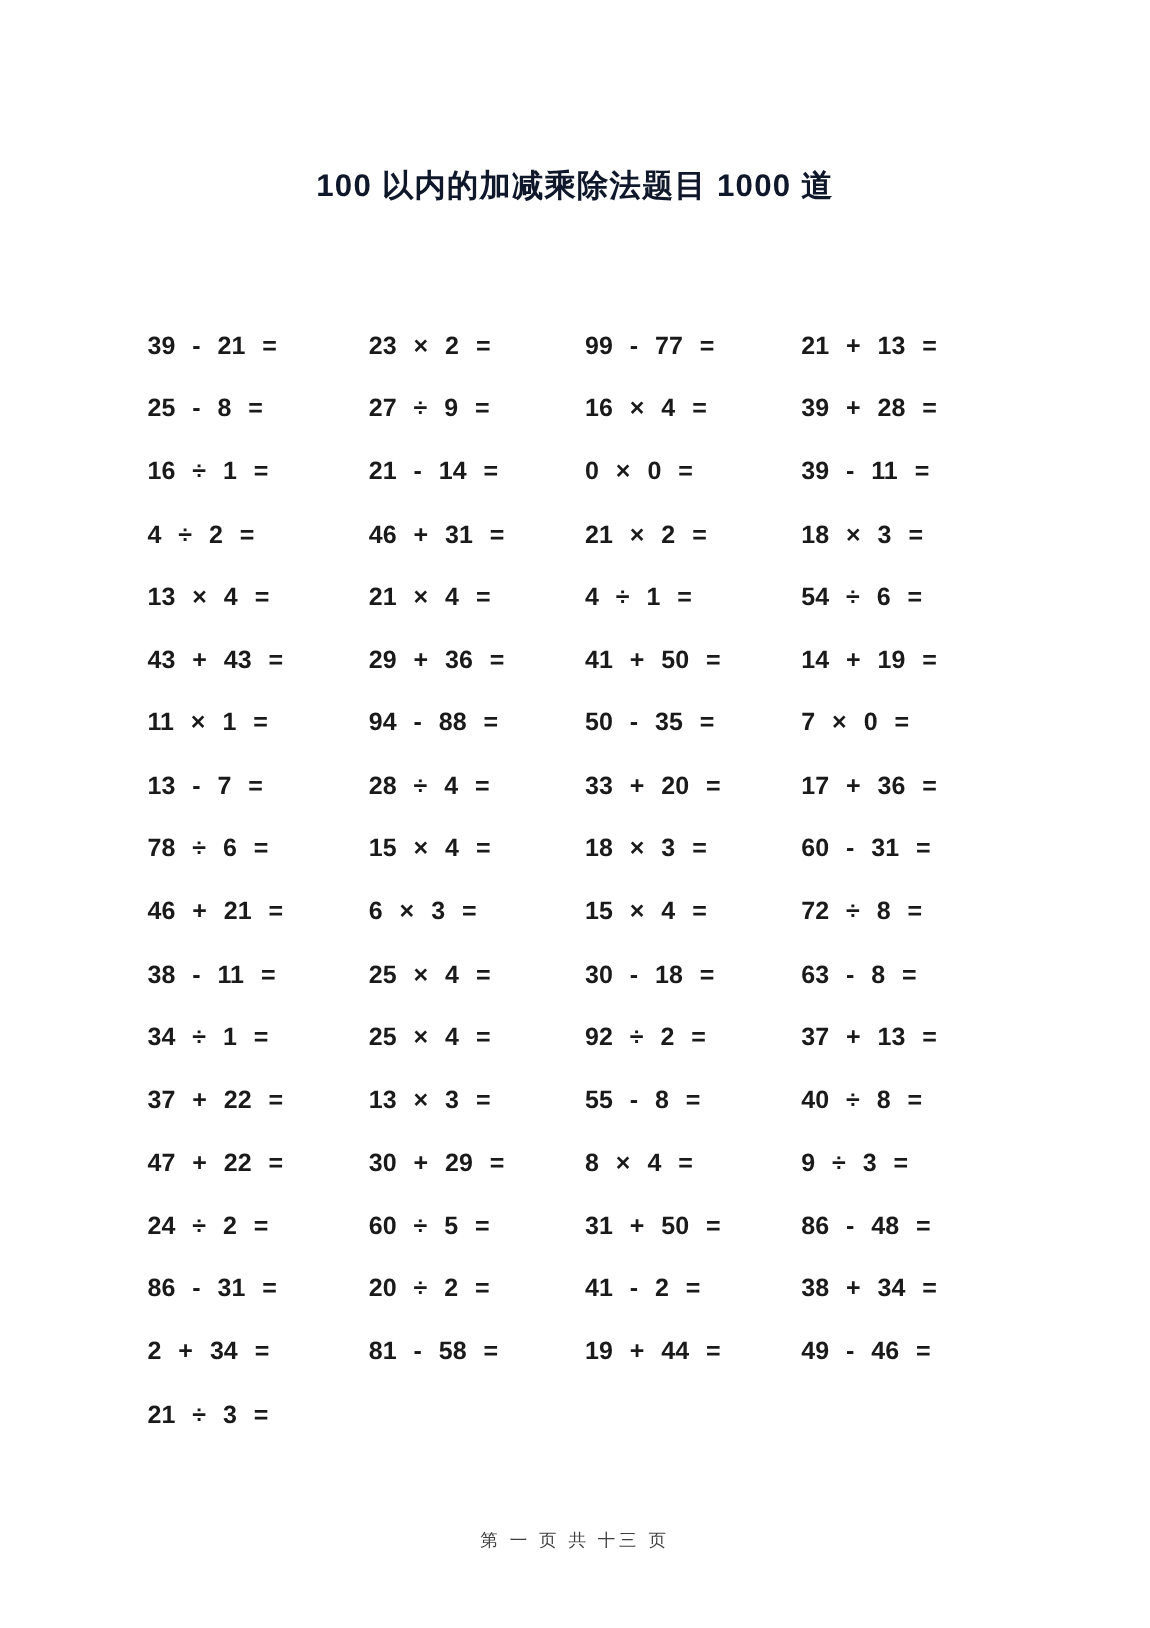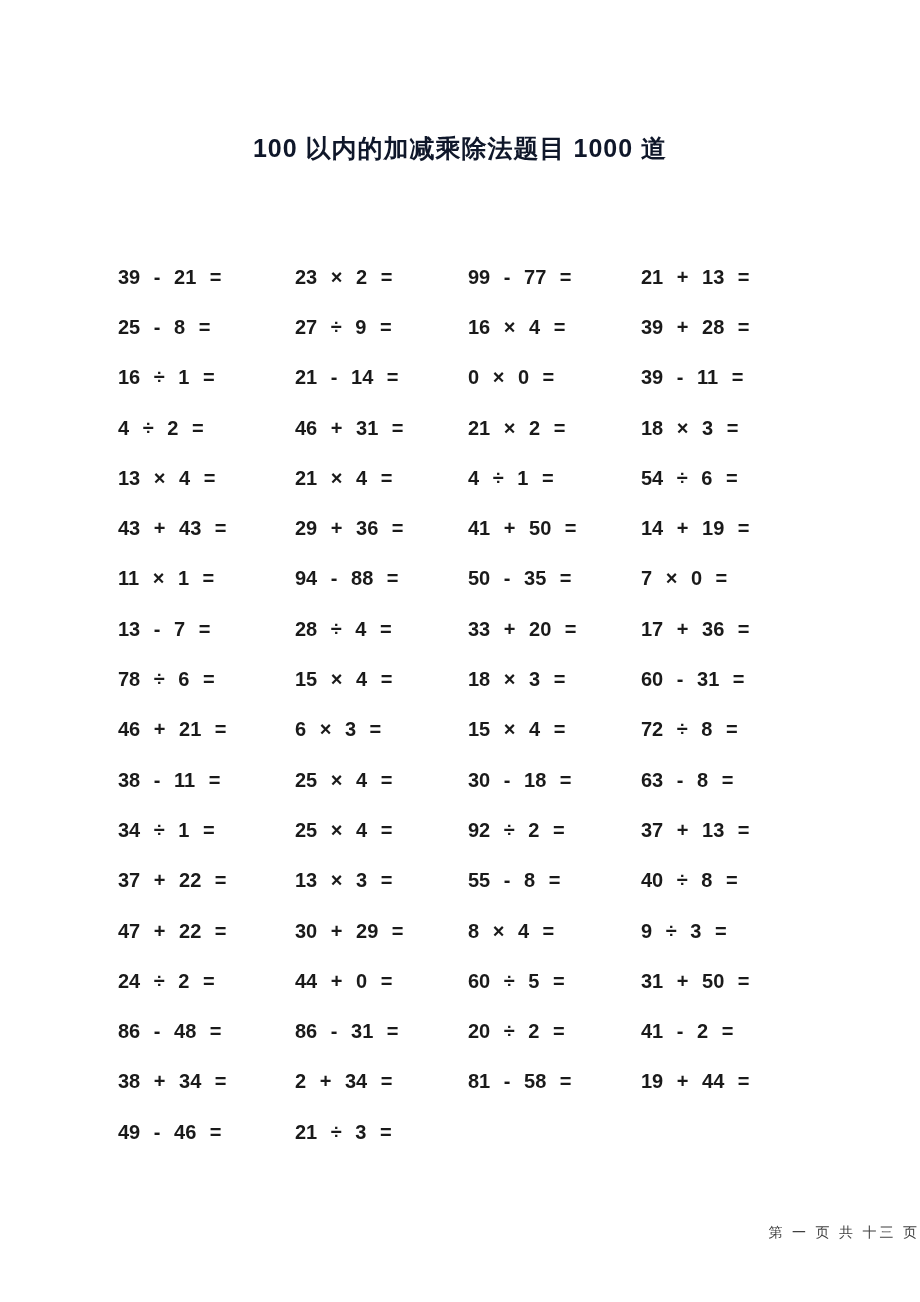--- a/index.html
+++ b/index.html
@@ -41,21 +41,21 @@
     font-size: 20px;
     color: #1a1a1a;
     word-spacing: 8px;
     white-space: pre;
   }
   .page-footer {
     position: absolute;
     top: 1224px;
     left: 0;
     width: 100%;
-    text-align: right;
+    text-align: center;
     font-family: "Liberation Serif", serif;
     font-size: 14px;
     letter-spacing: 3px;
     color: #3f3f3f;
   }
 </style>
 </head>
 <body>
 
 <div class="page-title">100 以内的加减乘除法题目 1000 道</div>
@@ -111,21 +111,20 @@
     <div class="problem">37 + 13 =</div>
     <div class="problem">37 + 22 =</div>
     <div class="problem">13 × 3 =</div>
     <div class="problem">55 - 8 =</div>
     <div class="problem">40 ÷ 8 =</div>
     <div class="problem">47 + 22 =</div>
     <div class="problem">30 + 29 =</div>
     <div class="problem">8 × 4 =</div>
     <div class="problem">9 ÷ 3 =</div>
     <div class="problem">24 ÷ 2 =</div>
-    <div class="problem">44 + 0 =</div>
     <div class="problem">60 ÷ 5 =</div>
     <div class="problem">31 + 50 =</div>
     <div class="problem">86 - 48 =</div>
     <div class="problem">86 - 31 =</div>
     <div class="problem">20 ÷ 2 =</div>
     <div class="problem">41 - 2 =</div>
     <div class="problem">38 + 34 =</div>
     <div class="problem">2 + 34 =</div>
     <div class="problem">81 - 58 =</div>
     <div class="problem">19 + 44 =</div>

